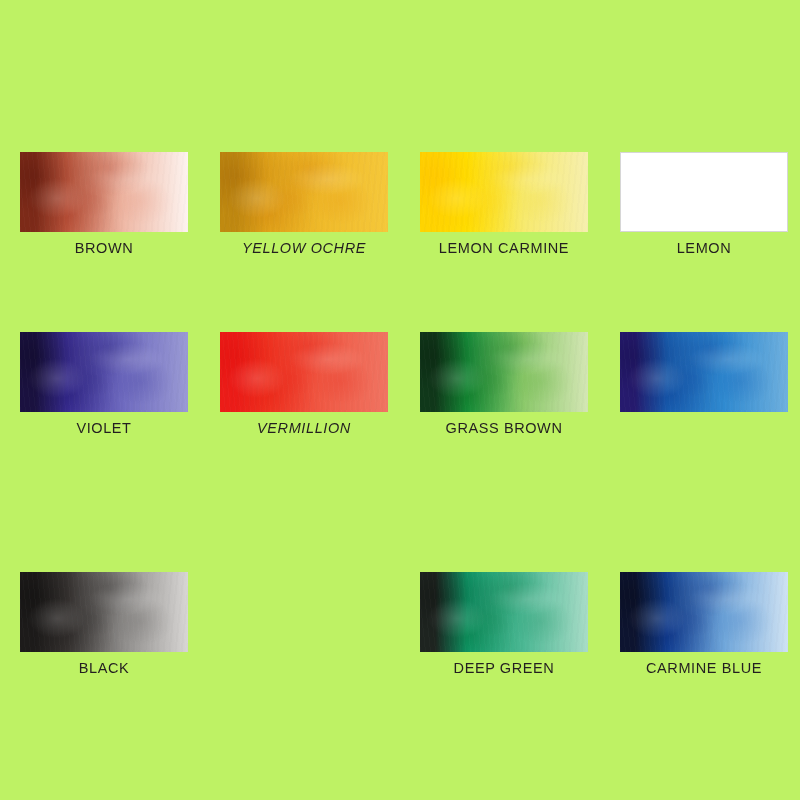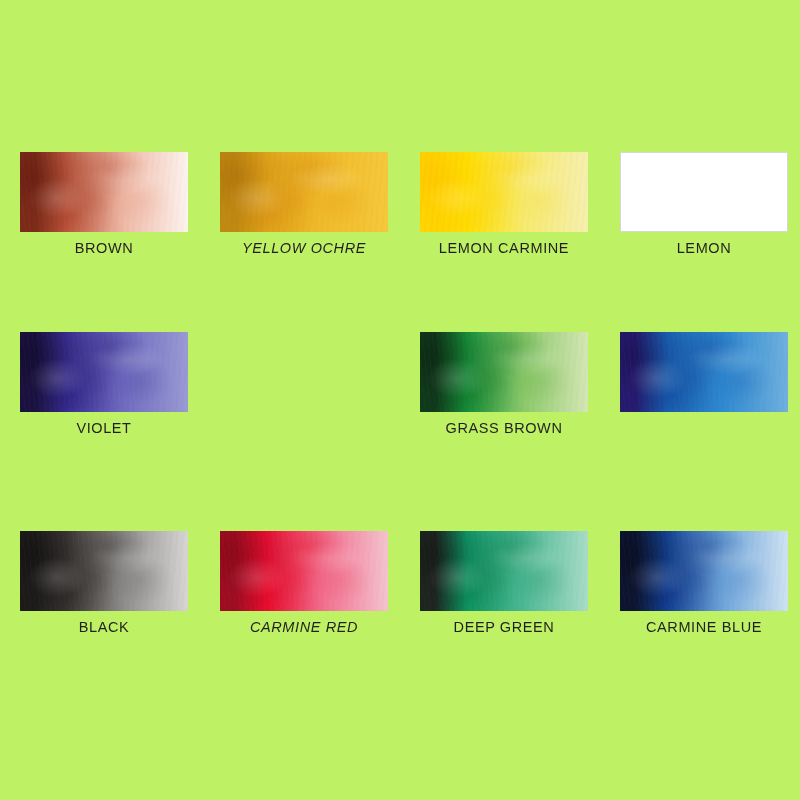--- a/index.html
+++ b/index.html
@@ -24,21 +24,21 @@
   }
 
   .swatch-row {
     position: absolute;
     left: 0;
     width: 800px;
     height: 120px;
   }
   .swatch-row.row-0 { top: 152px; }
   .swatch-row.row-1 { top: 332px; padding-left: 47px; }
-  .swatch-row.row-2 { top: 531px; }
+  .swatch-row.row-2 { top: 572px; }
 
   .swatch-cell {
     position: absolute;
     top: 0;
     width: 168px;
     height: 110px;
   }
   .swatch-cell.col-0 { left: 20px; }
   .swatch-cell.col-1 { left: 220px; font-style: italic; }
   .swatch-cell.col-2 { left: 420px; }
@@ -139,20 +139,29 @@
     <div class="swatch-cell col-0">
       <div class="swatch-patch">
         <div class="wash-base" style="background: linear-gradient(90deg, rgb(26, 17, 64) 0%, rgb(26, 17, 64) 9%, rgb(60, 47, 150) 28%, rgb(111, 107, 192) 62%, rgb(154, 154, 212) 100%);"></div>
         <div class="wash-mottle-a" style="background: radial-gradient(55% 70% at 12% 30%, rgb(26, 17, 64) 0%, rgba(255, 255, 255, 0) 68%), radial-gradient(38% 52% at 30% 78%, rgb(60, 47, 150) 0%, rgba(255, 255, 255, 0) 72%), radial-gradient(30% 45% at 54% 22%, rgb(60, 47, 150) 0%, rgba(255, 255, 255, 0) 75%);"></div>
         <div class="wash-mottle-b" style="background: radial-gradient(26% 40% at 72% 62%, rgb(111, 107, 192) 0%, rgba(255, 255, 255, 0) 74%), radial-gradient(20% 34% at 44% 55%, rgb(60, 47, 150) 0%, rgba(255, 255, 255, 0) 78%), repeating-linear-gradient(96deg, rgba(0, 0, 0, 0.05) 0px, rgba(0, 0, 0, 0.05) 2px, rgba(0, 0, 0, 0) 2px, rgba(0, 0, 0, 0) 6px);"></div>
         <div class="wash-mottle-c" style="background: radial-gradient(24% 34% at 22% 58%, rgb(255, 255, 255) 0%, rgba(0, 0, 0, 0) 72%), radial-gradient(30% 26% at 64% 34%, rgb(255, 255, 255) 0%, rgba(0, 0, 0, 0) 76%), repeating-linear-gradient(84deg, rgba(255, 255, 255, 0.1) 0px, rgba(255, 255, 255, 0.1) 1px, rgba(255, 255, 255, 0) 1px, rgba(255, 255, 255, 0) 5px);"></div>
       </div>
       <div class="swatch-label">VIOLET</div>
     </div>
 
+    <div class="swatch-cell col-1">
+      <div class="swatch-patch">
+        <div class="wash-base" style="background: linear-gradient(90deg, rgb(236, 28, 24) 0%, rgb(236, 28, 24) 9%, rgb(240, 53, 34) 28%, rgb(240, 90, 69) 62%, rgb(240, 116, 98) 100%);"></div>
+        <div class="wash-mottle-a" style="background: radial-gradient(55% 70% at 12% 30%, rgb(236, 28, 24) 0%, rgba(255, 255, 255, 0) 68%), radial-gradient(38% 52% at 30% 78%, rgb(240, 53, 34) 0%, rgba(255, 255, 255, 0) 72%), radial-gradient(30% 45% at 54% 22%, rgb(240, 53, 34) 0%, rgba(255, 255, 255, 0) 75%);"></div>
+        <div class="wash-mottle-b" style="background: radial-gradient(26% 40% at 72% 62%, rgb(240, 90, 69) 0%, rgba(255, 255, 255, 0) 74%), radial-gradient(20% 34% at 44% 55%, rgb(240, 53, 34) 0%, rgba(255, 255, 255, 0) 78%), repeating-linear-gradient(96deg, rgba(0, 0, 0, 0.05) 0px, rgba(0, 0, 0, 0.05) 2px, rgba(0, 0, 0, 0) 2px, rgba(0, 0, 0, 0) 6px);"></div>
+        <div class="wash-mottle-c" style="background: radial-gradient(24% 34% at 22% 58%, rgb(255, 255, 255) 0%, rgba(0, 0, 0, 0) 72%), radial-gradient(30% 26% at 64% 34%, rgb(255, 255, 255) 0%, rgba(0, 0, 0, 0) 76%), repeating-linear-gradient(84deg, rgba(255, 255, 255, 0.1) 0px, rgba(255, 255, 255, 0.1) 1px, rgba(255, 255, 255, 0) 1px, rgba(255, 255, 255, 0) 5px);"></div>
+      </div>
+      <div class="swatch-label">VERMILLION</div>
+    </div>
 
     <div class="swatch-cell col-2">
       <div class="swatch-patch">
         <div class="wash-base" style="background: linear-gradient(90deg, rgb(16, 56, 26) 0%, rgb(16, 56, 26) 9%, rgb(23, 147, 60) 28%, rgb(140, 201, 106) 62%, rgb(212, 230, 180) 100%);"></div>
         <div class="wash-mottle-a" style="background: radial-gradient(55% 70% at 12% 30%, rgb(16, 56, 26) 0%, rgba(255, 255, 255, 0) 68%), radial-gradient(38% 52% at 30% 78%, rgb(23, 147, 60) 0%, rgba(255, 255, 255, 0) 72%), radial-gradient(30% 45% at 54% 22%, rgb(23, 147, 60) 0%, rgba(255, 255, 255, 0) 75%);"></div>
         <div class="wash-mottle-b" style="background: radial-gradient(26% 40% at 72% 62%, rgb(140, 201, 106) 0%, rgba(255, 255, 255, 0) 74%), radial-gradient(20% 34% at 44% 55%, rgb(23, 147, 60) 0%, rgba(255, 255, 255, 0) 78%), repeating-linear-gradient(96deg, rgba(0, 0, 0, 0.05) 0px, rgba(0, 0, 0, 0.05) 2px, rgba(0, 0, 0, 0) 2px, rgba(0, 0, 0, 0) 6px);"></div>
         <div class="wash-mottle-c" style="background: radial-gradient(24% 34% at 22% 58%, rgb(255, 255, 255) 0%, rgba(0, 0, 0, 0) 72%), radial-gradient(30% 26% at 64% 34%, rgb(255, 255, 255) 0%, rgba(0, 0, 0, 0) 76%), repeating-linear-gradient(84deg, rgba(255, 255, 255, 0.1) 0px, rgba(255, 255, 255, 0.1) 1px, rgba(255, 255, 255, 0) 1px, rgba(255, 255, 255, 0) 5px);"></div>
       </div>
       <div class="swatch-label">GRASS BROWN</div>
     </div>
@@ -171,29 +180,20 @@
     <div class="swatch-cell col-0">
       <div class="swatch-patch">
         <div class="wash-base" style="background: linear-gradient(90deg, rgb(29, 27, 26) 0%, rgb(29, 27, 26) 9%, rgb(58, 54, 52) 28%, rgb(143, 141, 139) 62%, rgb(216, 214, 212) 100%);"></div>
         <div class="wash-mottle-a" style="background: radial-gradient(55% 70% at 12% 30%, rgb(29, 27, 26) 0%, rgba(255, 255, 255, 0) 68%), radial-gradient(38% 52% at 30% 78%, rgb(58, 54, 52) 0%, rgba(255, 255, 255, 0) 72%), radial-gradient(30% 45% at 54% 22%, rgb(58, 54, 52) 0%, rgba(255, 255, 255, 0) 75%);"></div>
         <div class="wash-mottle-b" style="background: radial-gradient(26% 40% at 72% 62%, rgb(143, 141, 139) 0%, rgba(255, 255, 255, 0) 74%), radial-gradient(20% 34% at 44% 55%, rgb(58, 54, 52) 0%, rgba(255, 255, 255, 0) 78%), repeating-linear-gradient(96deg, rgba(0, 0, 0, 0.05) 0px, rgba(0, 0, 0, 0.05) 2px, rgba(0, 0, 0, 0) 2px, rgba(0, 0, 0, 0) 6px);"></div>
         <div class="wash-mottle-c" style="background: radial-gradient(24% 34% at 22% 58%, rgb(255, 255, 255) 0%, rgba(0, 0, 0, 0) 72%), radial-gradient(30% 26% at 64% 34%, rgb(255, 255, 255) 0%, rgba(0, 0, 0, 0) 76%), repeating-linear-gradient(84deg, rgba(255, 255, 255, 0.1) 0px, rgba(255, 255, 255, 0.1) 1px, rgba(255, 255, 255, 0) 1px, rgba(255, 255, 255, 0) 5px);"></div>
       </div>
       <div class="swatch-label">BLACK</div>
     </div>
 
-    <div class="swatch-cell col-1">
-      <div class="swatch-patch">
-        <div class="wash-base" style="background: linear-gradient(90deg, rgb(158, 12, 34) 0%, rgb(158, 12, 34) 9%, rgb(234, 14, 53) 28%, rgb(242, 112, 143) 62%, rgb(244, 195, 206) 100%);"></div>
-        <div class="wash-mottle-a" style="background: radial-gradient(55% 70% at 12% 30%, rgb(158, 12, 34) 0%, rgba(255, 255, 255, 0) 68%), radial-gradient(38% 52% at 30% 78%, rgb(234, 14, 53) 0%, rgba(255, 255, 255, 0) 72%), radial-gradient(30% 45% at 54% 22%, rgb(234, 14, 53) 0%, rgba(255, 255, 255, 0) 75%);"></div>
-        <div class="wash-mottle-b" style="background: radial-gradient(26% 40% at 72% 62%, rgb(242, 112, 143) 0%, rgba(255, 255, 255, 0) 74%), radial-gradient(20% 34% at 44% 55%, rgb(234, 14, 53) 0%, rgba(255, 255, 255, 0) 78%), repeating-linear-gradient(96deg, rgba(0, 0, 0, 0.05) 0px, rgba(0, 0, 0, 0.05) 2px, rgba(0, 0, 0, 0) 2px, rgba(0, 0, 0, 0) 6px);"></div>
-        <div class="wash-mottle-c" style="background: radial-gradient(24% 34% at 22% 58%, rgb(255, 255, 255) 0%, rgba(0, 0, 0, 0) 72%), radial-gradient(30% 26% at 64% 34%, rgb(255, 255, 255) 0%, rgba(0, 0, 0, 0) 76%), repeating-linear-gradient(84deg, rgba(255, 255, 255, 0.1) 0px, rgba(255, 255, 255, 0.1) 1px, rgba(255, 255, 255, 0) 1px, rgba(255, 255, 255, 0) 5px);"></div>
-      </div>
-      <div class="swatch-label">CARMINE RED</div>
-    </div>
 
     <div class="swatch-cell col-2">
       <div class="swatch-patch">
         <div class="wash-base" style="background: linear-gradient(90deg, rgb(30, 36, 32) 0%, rgb(30, 36, 32) 9%, rgb(15, 155, 105) 28%, rgb(76, 184, 148) 62%, rgb(168, 220, 199) 100%);"></div>
         <div class="wash-mottle-a" style="background: radial-gradient(55% 70% at 12% 30%, rgb(30, 36, 32) 0%, rgba(255, 255, 255, 0) 68%), radial-gradient(38% 52% at 30% 78%, rgb(15, 155, 105) 0%, rgba(255, 255, 255, 0) 72%), radial-gradient(30% 45% at 54% 22%, rgb(15, 155, 105) 0%, rgba(255, 255, 255, 0) 75%);"></div>
         <div class="wash-mottle-b" style="background: radial-gradient(26% 40% at 72% 62%, rgb(76, 184, 148) 0%, rgba(255, 255, 255, 0) 74%), radial-gradient(20% 34% at 44% 55%, rgb(15, 155, 105) 0%, rgba(255, 255, 255, 0) 78%), repeating-linear-gradient(96deg, rgba(0, 0, 0, 0.05) 0px, rgba(0, 0, 0, 0.05) 2px, rgba(0, 0, 0, 0) 2px, rgba(0, 0, 0, 0) 6px);"></div>
         <div class="wash-mottle-c" style="background: radial-gradient(24% 34% at 22% 58%, rgb(255, 255, 255) 0%, rgba(0, 0, 0, 0) 72%), radial-gradient(30% 26% at 64% 34%, rgb(255, 255, 255) 0%, rgba(0, 0, 0, 0) 76%), repeating-linear-gradient(84deg, rgba(255, 255, 255, 0.1) 0px, rgba(255, 255, 255, 0.1) 1px, rgba(255, 255, 255, 0) 1px, rgba(255, 255, 255, 0) 5px);"></div>
       </div>
       <div class="swatch-label">DEEP GREEN</div>
     </div>

